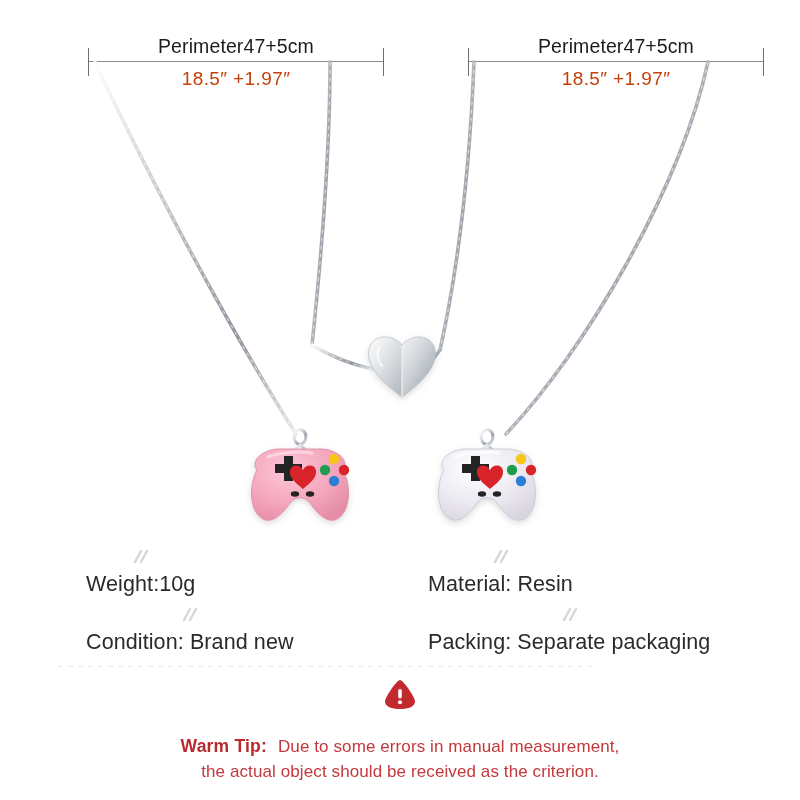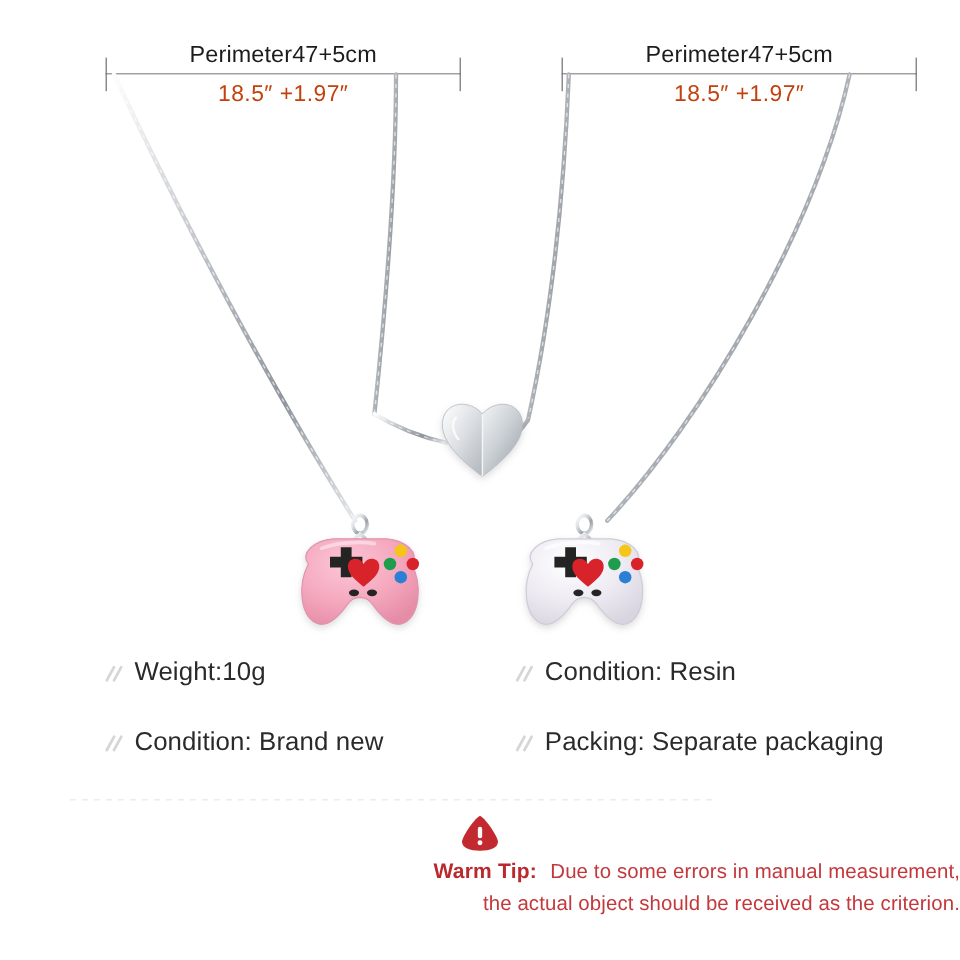--- a/index.html
+++ b/index.html
@@ -84,20 +84,21 @@
   .spec-row {
     position: relative;
     height: 58px;
   }
   .spec-item {
     position: absolute;
     display: flex;
     align-items: center;
     gap: 9px;
     white-space: nowrap;
+    flex-direction: column;
   }
   .spec-item.col-l { left: 86px; }
   .spec-item.col-r { left: 428px; }
 
   .slash-icon {
     display: inline-block;
     width: 17px;
     height: 15px;
     flex: none;
     position: relative;
@@ -126,23 +127,22 @@
   
   .tipzone {
     position: absolute;
     left: 0;
     top: 678px;
     width: 800px;
     text-align: center;
   }
   .warn-icon { display: block; margin: 0 auto; }
   .tip-lines {
-    margin-top: 4px;
+    margin-top: 24px;
     line-height: 25px;
-    text-align: right;
   }
   .tip-line { white-space: nowrap; }
   .tip-label {
     font-weight: bold;
     font-size: 17.5px;
     color: #b92a2f;
     letter-spacing: .2px;
   }
   .tip-body {
     font-size: 17px;
@@ -340,21 +340,21 @@
         <span class="spec-text">Weight:10g</span>
       </div>
 
       <div class="spec-item col-r">
         <span class="slash-icon">
           <svg viewBox="0 0 17 15" width="17" height="15">
             <path d="M3,13 L9,2" stroke="#d6d6d6" stroke-width="2.3" stroke-linecap="round"></path>
             <path d="M9,13 L15,2" stroke="#d6d6d6" stroke-width="2.3" stroke-linecap="round"></path>
           </svg>
         </span>
-        <span class="spec-text">Condition: Resin</span>
+        <span class="spec-text">Material: Resin</span>
       </div>
     </div>
 
     <div class="spec-row">
       <div class="spec-item col-r">
         <span class="slash-icon">
           <svg viewBox="0 0 17 15" width="17" height="15">
             <path d="M3,13 L9,2" stroke="#d6d6d6" stroke-width="2.3" stroke-linecap="round"></path>
             <path d="M9,13 L15,2" stroke="#d6d6d6" stroke-width="2.3" stroke-linecap="round"></path>
           </svg>

